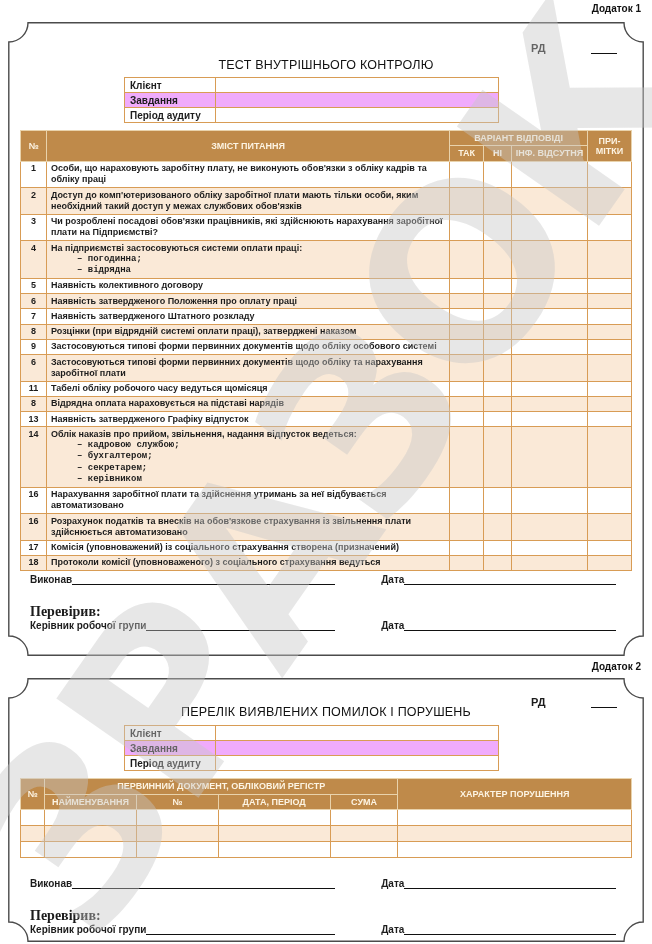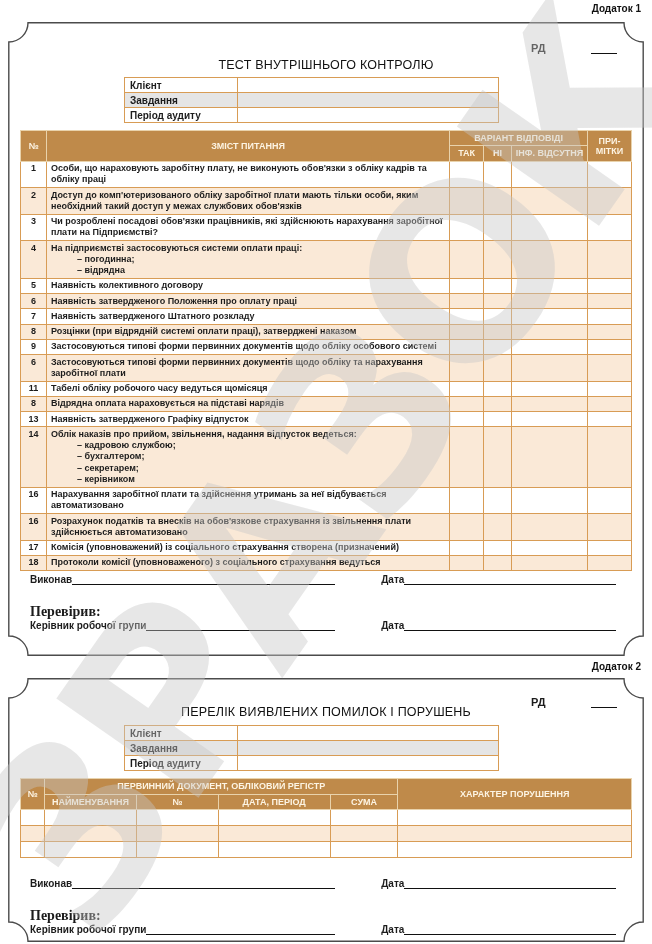--- a/index.html
+++ b/index.html
@@ -26,32 +26,32 @@
   .line { flex:1; border-bottom:1.2px solid #111; height:11px; }
 
   .doc-title { text-align:center; font-size:12.5px; font-weight:normal; letter-spacing:.2px; color:#111; }
   #doc1 .doc-title { margin-top:36px; }
   #doc2 .title-block { margin-top:26px; line-height:1.3; }
   #doc2 .doc-title { margin-top:0; }
 
   table { border-collapse:collapse; }
   .info-table { margin:5px 0 0 116px; width:375px; border:1.5px solid #cf9544; }
   .info-table td { border:1px solid #d89c55; font-size:10px; font-weight:bold; padding:1.5px 5px; height:15px; }
-  .info-table .lbl { width:113px; }
-  .info-table tr.alt { background:#e5e5e5; }
+  .info-table .lbl { width:91px; }
+  .info-table tr.alt { background:#f0abfc; }
 
   .main-table { margin:7px 0 0 12px; width:612px; border:1.5px solid #c98f43; }
   .main-table th {
     background:#bf8a4a; color:#fdf4e3; font-size:9px; font-weight:bold;
     border:1px solid #e9d3ac; padding:2px 2px; text-align:center; line-height:1.15; vertical-align:middle;
   }
   .main-table td { border:1px solid #d89c55; font-size:9px; font-weight:bold; padding:1.5px 4px; line-height:1.25; vertical-align:top; }
   .main-table tr.alt { background:#fae9d7; }
   .main-table td.num { text-align:center; padding-left:1px; padding-right:1px; }
-  .main-table .sub { margin-left:26px; }
+  .main-table .sub { margin-left:26px;font-family:Liberation Mono, monospace; }
 
   
   #q-table col.c-no{width:26px} #q-table col.c-q{width:404px} #q-table col.c-yes{width:34px}
   #q-table col.c-nn{width:28px} #q-table col.c-inf{width:76px} #q-table col.c-notes{width:44px}
   
   #v-table col.c-no{width:24px} #v-table col.c-name{width:92px} #v-table col.c-num{width:82px}
   #v-table col.c-date{width:112px} #v-table col.c-sum{width:68px} #v-table col.c-char{width:234px}
   #v-table td { height:16px; }
 
   .sig-row { position:absolute; left:22px; right:28px; display:flex; font-size:10px; font-weight:bold; }

